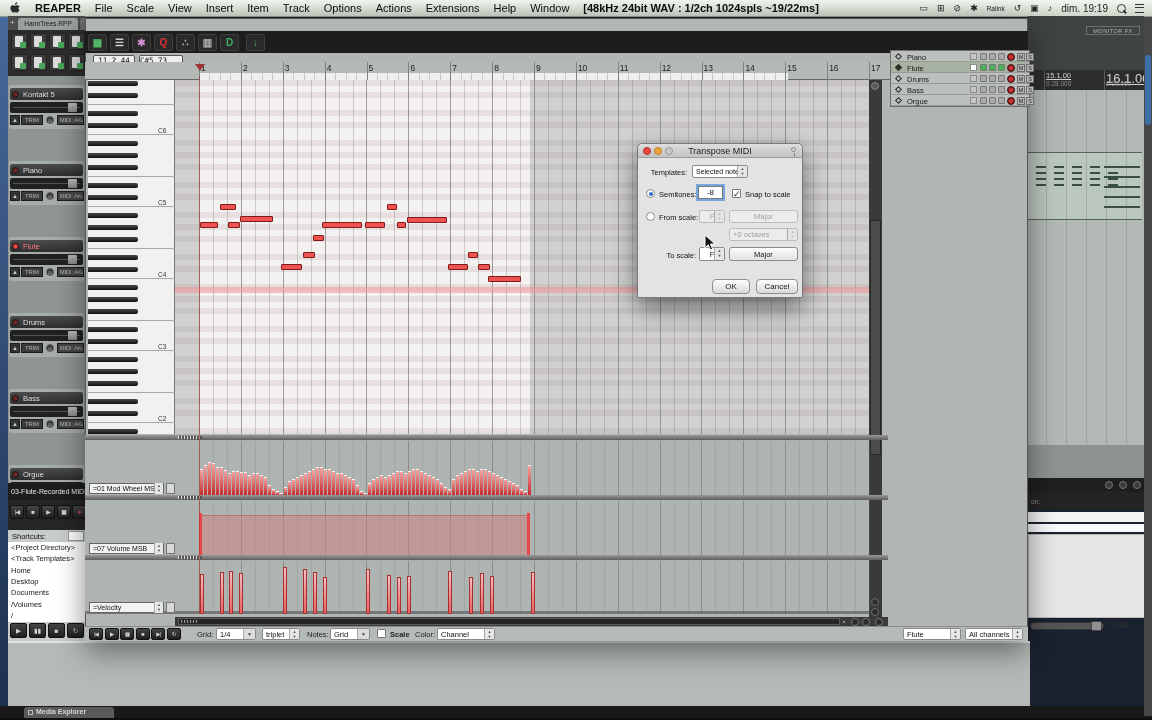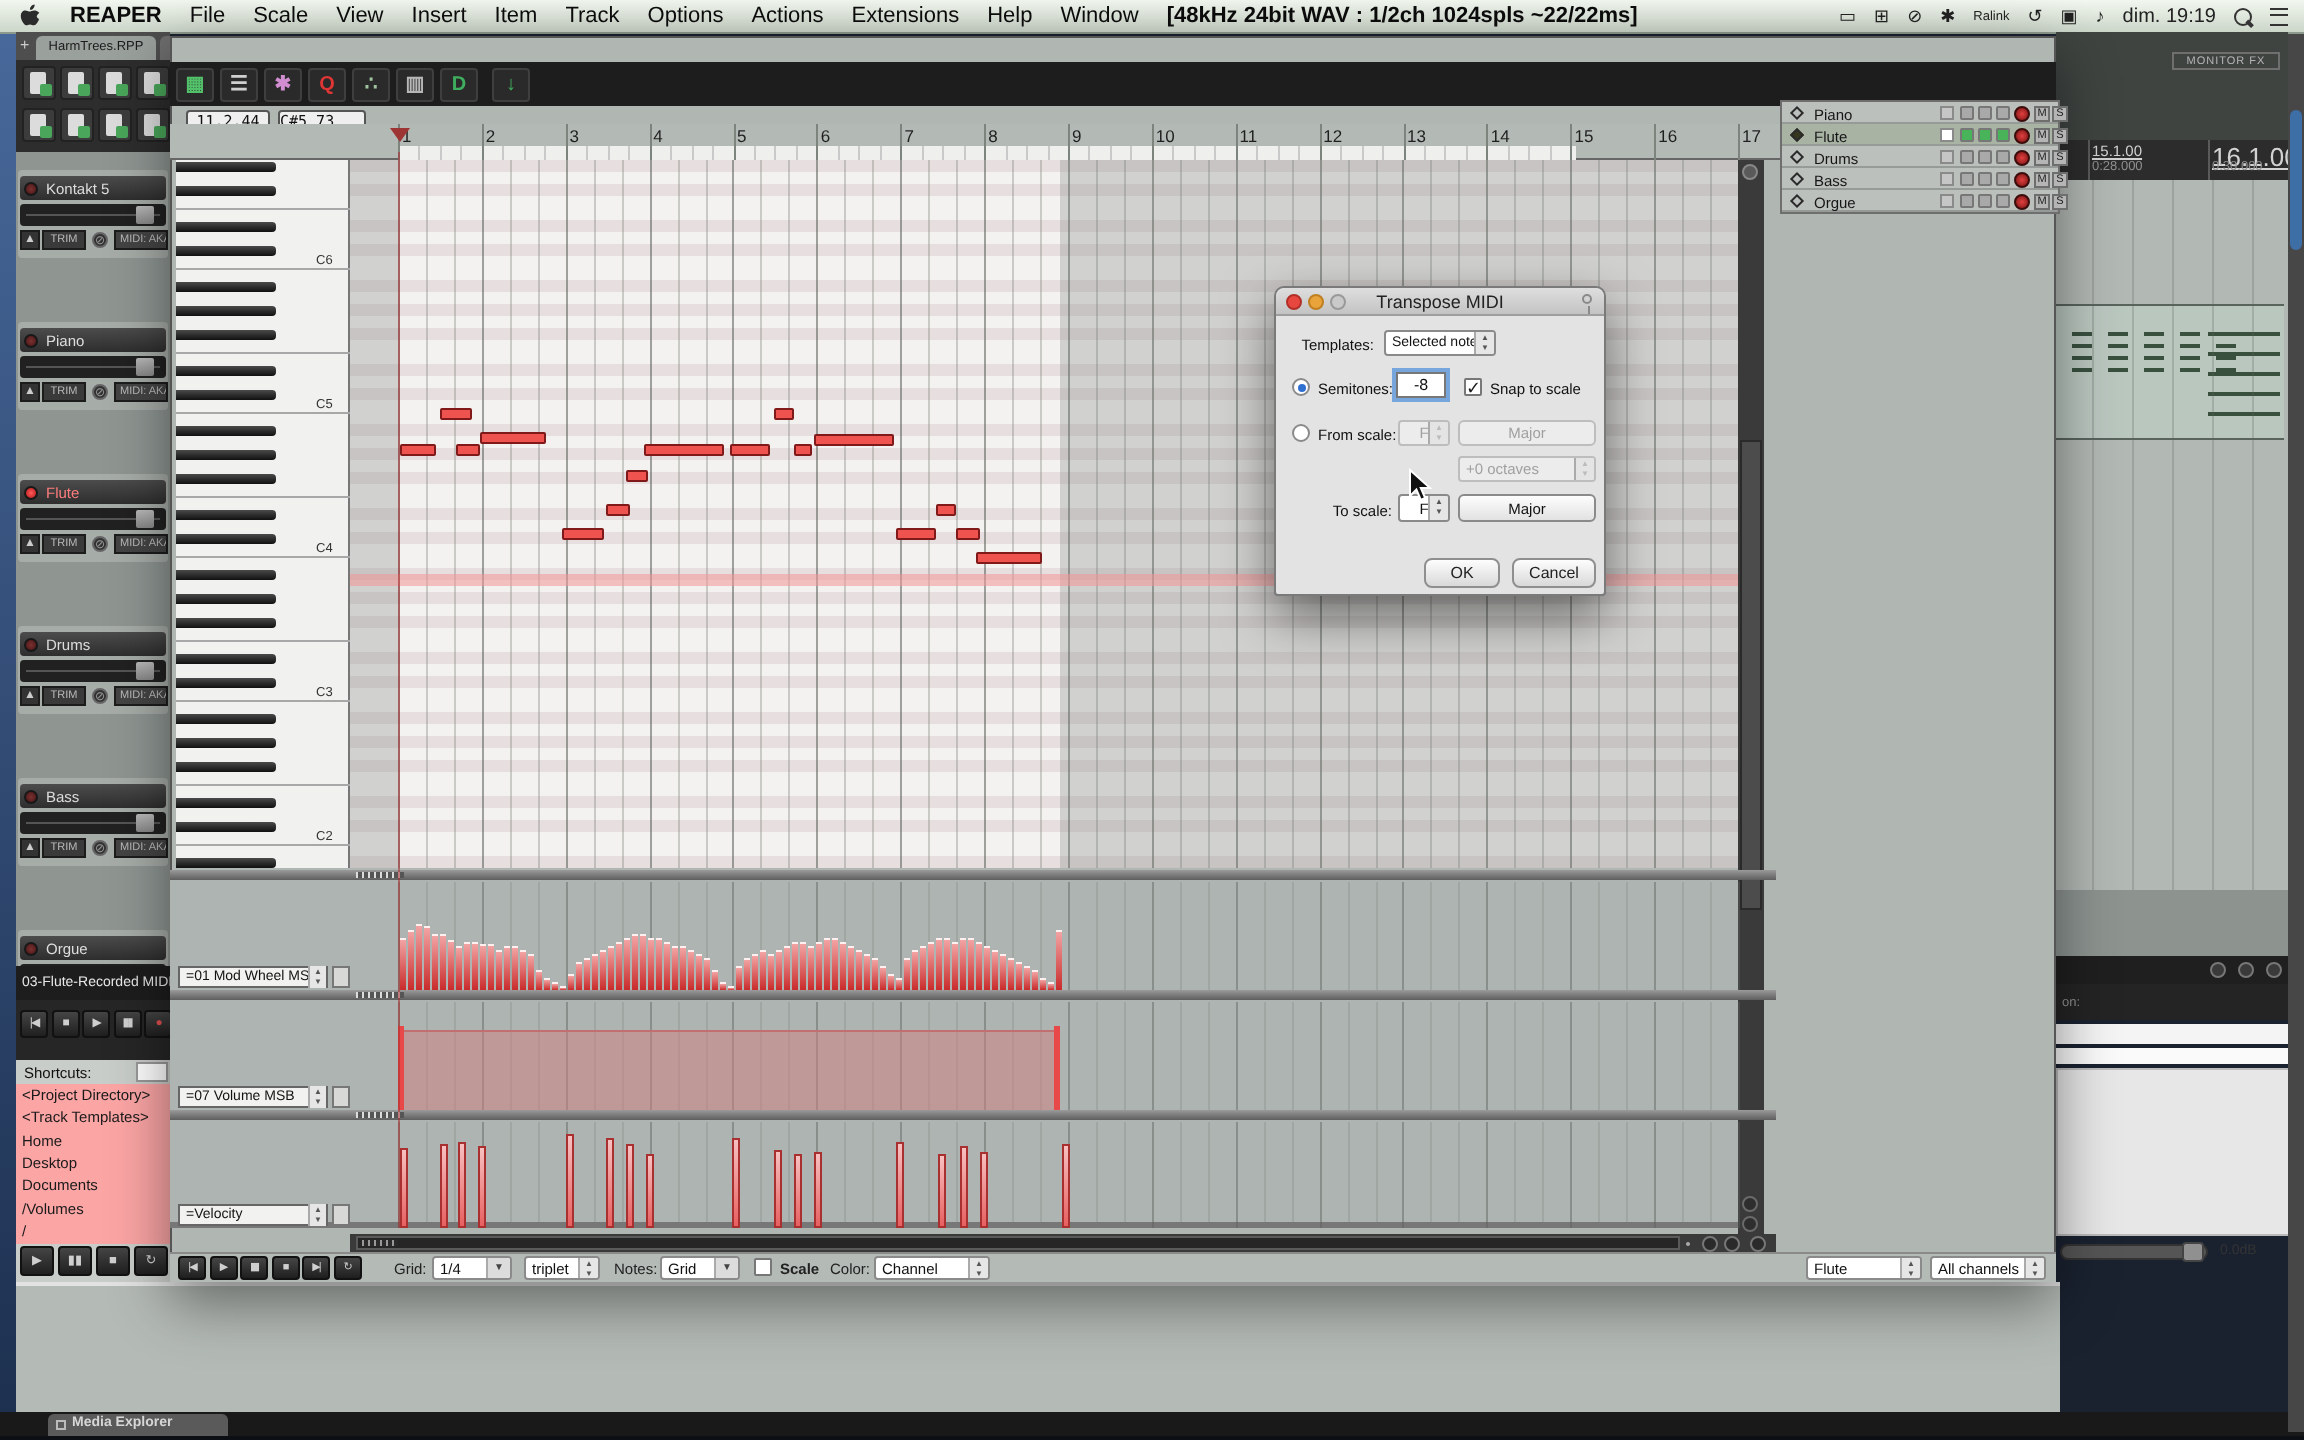--- a/index.html
+++ b/index.html
@@ -42,21 +42,21 @@
         <span>Scale</span>
         <span>View</span>
         <span>Insert</span>
         <span>Item</span>
         <span>Track</span>
         <span>Options</span>
         <span>Actions</span>
         <span>Extensions</span>
         <span>Help</span>
         <span>Window</span>
-        <span style="font-weight: bold;">[48kHz 24bit WAV : 1/2ch 1024spls ~22/22ms]</span>
+        <span style="font-weight: bold;">[48kHz 24bit WAV : 1/2ch 1024spls ~19/22ms]</span>
       </div>
     <div id="menu-right" class="a" style="right:8px;top:0;height:16px;display:flex;align-items:center;gap:9px;font-size:10px;color:#222;">
         <span style="font-size: 9px;">▭</span>
         <span style="font-size: 9px;">⊞</span>
         <span style="font-size: 9px;">⊘</span>
         <span style="font-size: 9px;">✱</span>
         <span style="font-size: 6.5px;">Ralink</span>
         <span style="font-size: 9px;">↺</span>
         <span style="font-size: 9px;">▣</span>
         <span style="font-size: 9px;">♪</span>
@@ -194,21 +194,21 @@
       <div class="a tx" style="left: 25.5px; top: 505px; width: 14px; height: 14px; font-size: 6px; line-height: 13px; letter-spacing: -1px; color: rgb(207, 207, 207); background: linear-gradient(rgb(69, 69, 69), rgb(31, 31, 31)); border: 1px solid rgb(17, 17, 17); border-radius: 2px; text-align: center;">■</div>
       <div class="a tx" style="left: 41px; top: 505px; width: 14px; height: 14px; font-size: 6px; line-height: 13px; letter-spacing: -1px; color: rgb(207, 207, 207); background: linear-gradient(rgb(69, 69, 69), rgb(31, 31, 31)); border: 1px solid rgb(17, 17, 17); border-radius: 2px; text-align: center;">▶</div>
       <div class="a tx" style="left: 56.5px; top: 505px; width: 14px; height: 14px; font-size: 6px; line-height: 13px; letter-spacing: -1px; color: rgb(207, 207, 207); background: linear-gradient(rgb(69, 69, 69), rgb(31, 31, 31)); border: 1px solid rgb(17, 17, 17); border-radius: 2px; text-align: center;">▮▮</div>
       <div class="a tx" style="left: 72px; top: 505px; width: 14px; height: 14px; font-size: 6px; line-height: 13px; letter-spacing: -1px; color: rgb(224, 80, 80); background: linear-gradient(rgb(69, 69, 69), rgb(31, 31, 31)); border: 1px solid rgb(17, 17, 17); border-radius: 2px; text-align: center;">●</div>
     </div>
 
   <div class="a" style="left:8px;top:530px;width:77px;height:111px;background:#c9cdc9;">
     <span class="a tx" style="left:4px;top:2px;font-size:7.5px;color:#111;text-align:right;">Shortcuts:</span>
     <span class="a" style="left:60px;top:1px;width:16px;height:10px;background:#fff;border:1px solid #999;"></span>
   </div>
-  <div class="a" style="left:8px;top:542px;width:77px;height:80px;background:#fca5a5;overflow:hidden;">
+  <div class="a" style="left:8px;top:542px;width:77px;height:80px;background:#ffffff;overflow:hidden;">
       <div id="shortcuts-items">
         <div class="a tx" style="left: 3px; top: 1px; font-size: 7.5px; color: rgb(26, 26, 26);">&lt;Project Directory&gt;</div>
         <div class="a tx" style="left: 3px; top: 12.3px; font-size: 7.5px; color: rgb(26, 26, 26);">&lt;Track Templates&gt;</div>
         <div class="a tx" style="left: 3px; top: 23.6px; font-size: 7.5px; color: rgb(26, 26, 26);">Home</div>
         <div class="a tx" style="left: 3px; top: 34.9px; font-size: 7.5px; color: rgb(26, 26, 26);">Desktop</div>
         <div class="a tx" style="left: 3px; top: 46.2px; font-size: 7.5px; color: rgb(26, 26, 26);">Documents</div>
         <div class="a tx" style="left: 3px; top: 57.5px; font-size: 7.5px; color: rgb(26, 26, 26);">/Volumes</div>
         <div class="a tx" style="left: 3px; top: 68.8px; font-size: 7.5px; color: rgb(26, 26, 26);">/</div>
       </div>
     </div>

